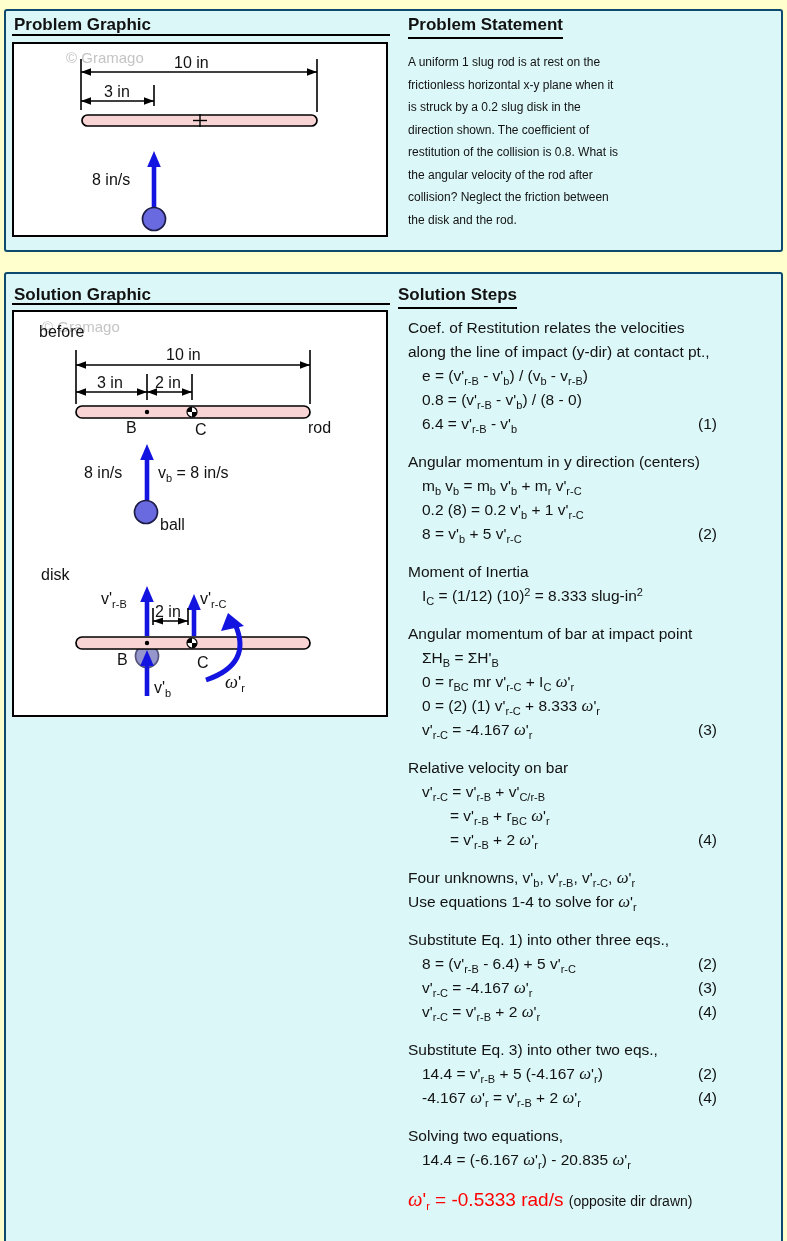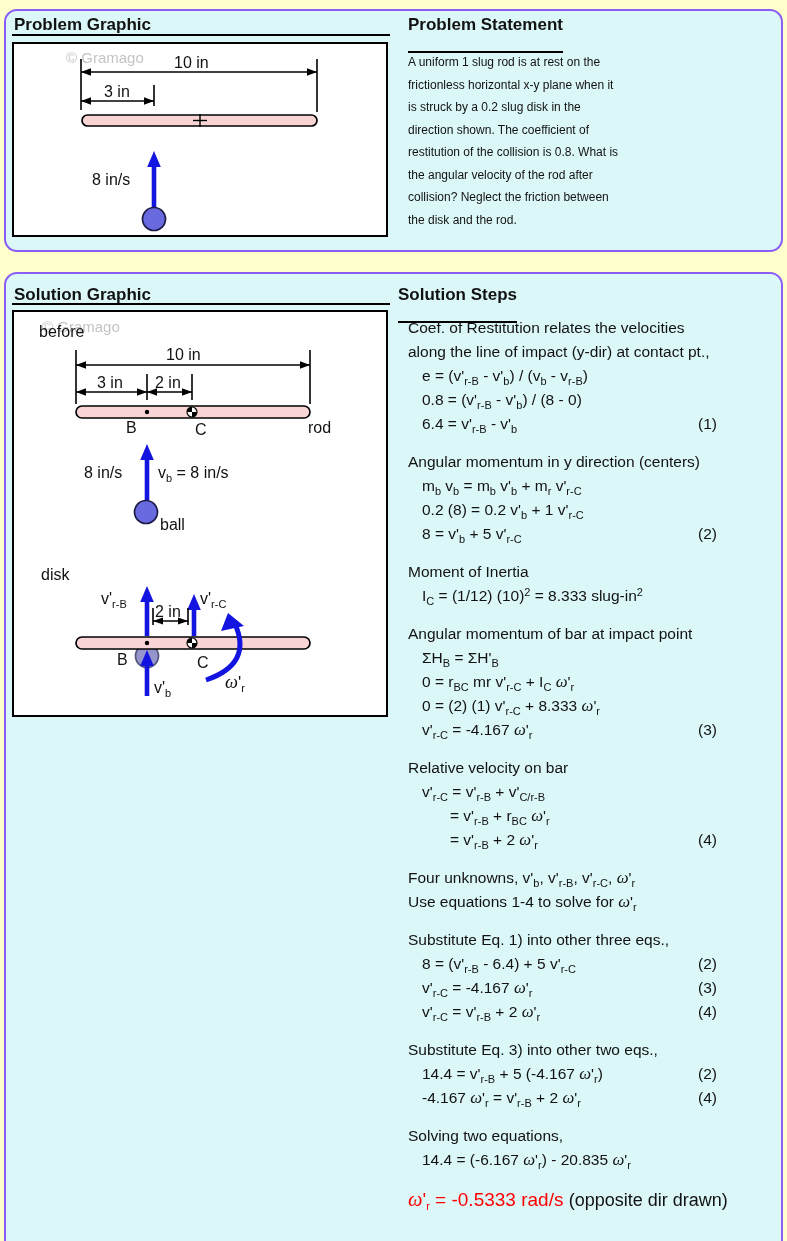--- a/index.html
+++ b/index.html
@@ -5,31 +5,31 @@
   html,body{margin:0;padding:0}
   body{
     width:787px;height:1241px;position:relative;overflow:hidden;
     background:var(--page-bg,#FFFFCE);
     font-family:"Liberation Sans","DejaVu Sans",sans-serif;
     color:var(--text,#121212);
   }
   .panel{
     position:absolute;left:4px;width:779px;box-sizing:border-box;
     background:var(--panel-bg,#DCF7F8);
-    border:2px solid #8b5cf6;border-radius:13px;
+    border:2px solid #0c4a6e;border-radius:3px;
   }
   #panel-problem{top:9px;height:243px}
   #panel-solution{top:272px;height:1131px}
 
   .col-title{position:absolute;margin:0;font-size:17px;font-weight:bold;white-space:nowrap}
   #pg-title{left:8px;top:4px}
   #ps-title{left:402px;top:4px}
   #sg-title{left:8px;top:11px}
   #ss-title{left:392px;top:11px}
-  .underlined{border-bottom:2px solid #000;padding-bottom:16px}
+  .underlined{border-bottom:2px solid #000;padding-bottom:2px}
   .col-rule{position:absolute;left:6px;width:378px;border-top:2px solid #000}
   #rule-problem{top:23px}
   #rule-solution{top:29px}
 
   .gbox{position:absolute;left:6px;width:372px;background:#fff;border:2px solid #000}
   #gbox-problem{top:31px;height:191px}
   #gbox-solution{top:36px;height:403px}
   .gbox svg{position:absolute;left:0;top:0}
 
   .glabel{position:absolute;font-size:16px;line-height:1.15;white-space:nowrap}
@@ -59,21 +59,21 @@
   .block{margin-bottom:14px}
   .line{position:relative;line-height:24px;white-space:nowrap}
   .ind1{padding-left:14px}
   .ind2{padding-left:42px}
   .eqnum{position:absolute;left:290px;top:0}
   sub{font-size:11px;vertical-align:-4px;line-height:0}
   sup{font-size:11px;vertical-align:5px;line-height:0}
   .gk{font-family:"Liberation Serif","DejaVu Serif",serif;font-style:italic;font-size:1.08em}
   .line.result{line-height:27px;margin-top:2px}
   .result-red{color:var(--result-red,#FF0000);font-size:19px}
-  .result-note{font-size:18px}
+  .result-note{font-size:14px}
 </style>
 </head>
 <body>
 
 <section class="panel" id="panel-problem">
   <h2 class="col-title" id="pg-title">Problem Graphic</h2>
   <div class="col-rule" id="rule-problem"></div>
 
   <div class="gbox" id="gbox-problem">
     <svg width="372" height="191" viewBox="0 0 372 191">

